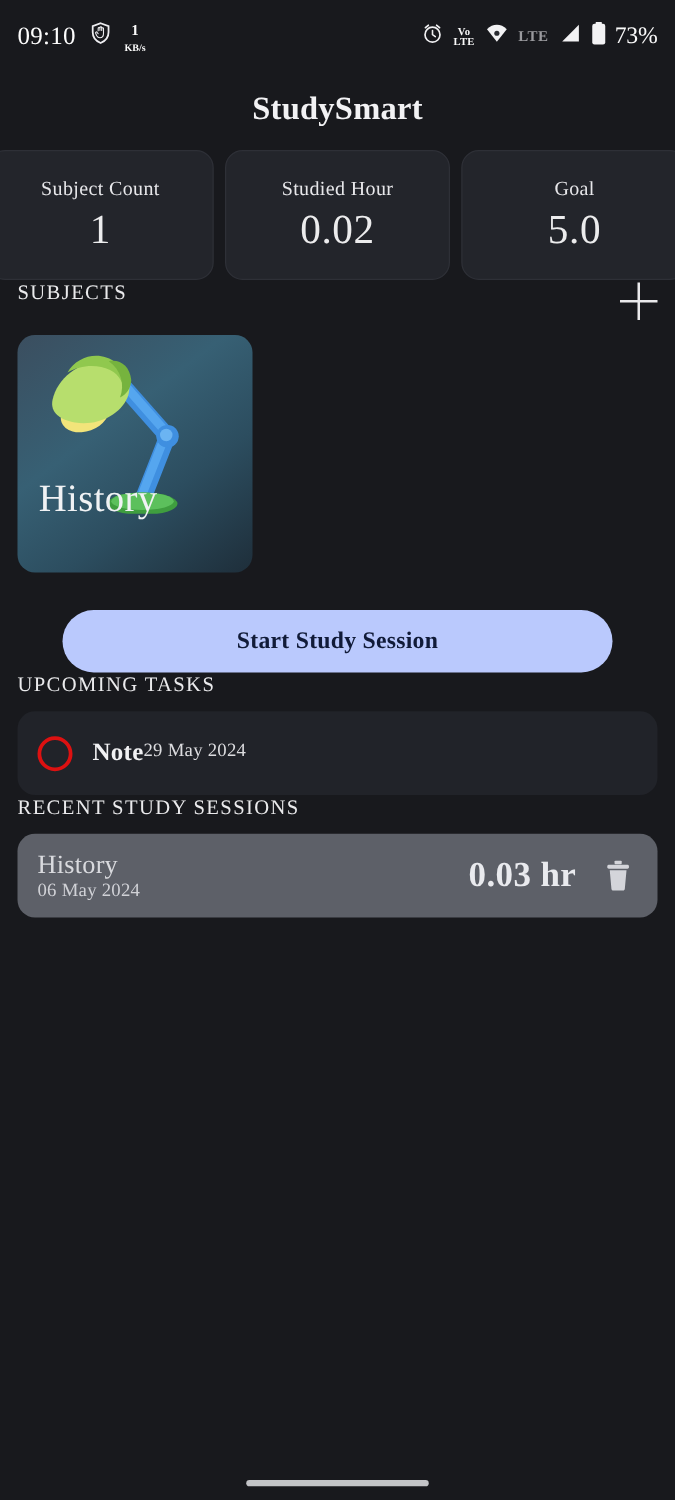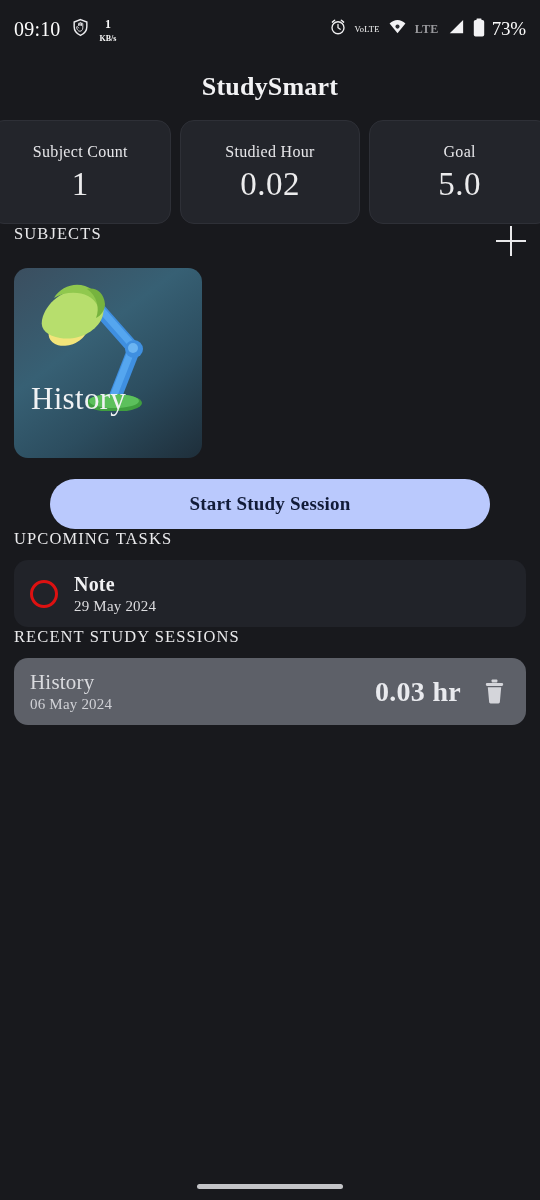--- a/index.html
+++ b/index.html
@@ -58,25 +58,25 @@
     line-height: 1;
     margin-top: 5px;
   }
   .sb-right {
     display: flex;
     align-items: center;
     gap: 8px;
   }
   .sb-volte {
     display: flex;
-    flex-direction: row;
+    flex-direction: column;
     align-items: center;
     line-height: 1;
     font-size: 8.5px;
-    font-weight: normal;
+    font-weight: bold;
     letter-spacing: 0.2px;
   }
   .sb-lte-text {
     font-size: 12px;
     font-weight: bold;
     color: #9a9a9e;
     letter-spacing: 0.4px;
   }
   .sb-batt-pct {
     font-size: 19px;
@@ -190,21 +190,21 @@
     font-size: 31px;
     color: #f0f2f4;
     letter-spacing: 0.3px;
     line-height: 1;
   }
 
   
   .btn-wrap {
     display: flex;
     justify-content: center;
-    margin-top: 21px;
+    margin-top: 30px;
   }
   .primary-btn {
     width: 440px;
     height: 50px;
     border-radius: 26px;
     background: #bac9fd;
     color: #111b38;
     font-size: 19px;
     font-weight: bold;
     display: flex;
@@ -234,21 +234,21 @@
     width: 28px;
     height: 28px;
     border: 3px solid #dd1111;
     border-radius: 50%;
     box-sizing: border-box;
     flex-shrink: 0;
   }
   .task-text {
     margin-left: 16px;
     display: flex;
-    flex-direction: column;
+    flex-direction: row;
     justify-content: center;
   }
   .task-title {
     font-size: 20px;
     font-weight: bold;
     color: #f1f1f3;
     line-height: 1.15;
     letter-spacing: 0.2px;
   }
   .task-date {

